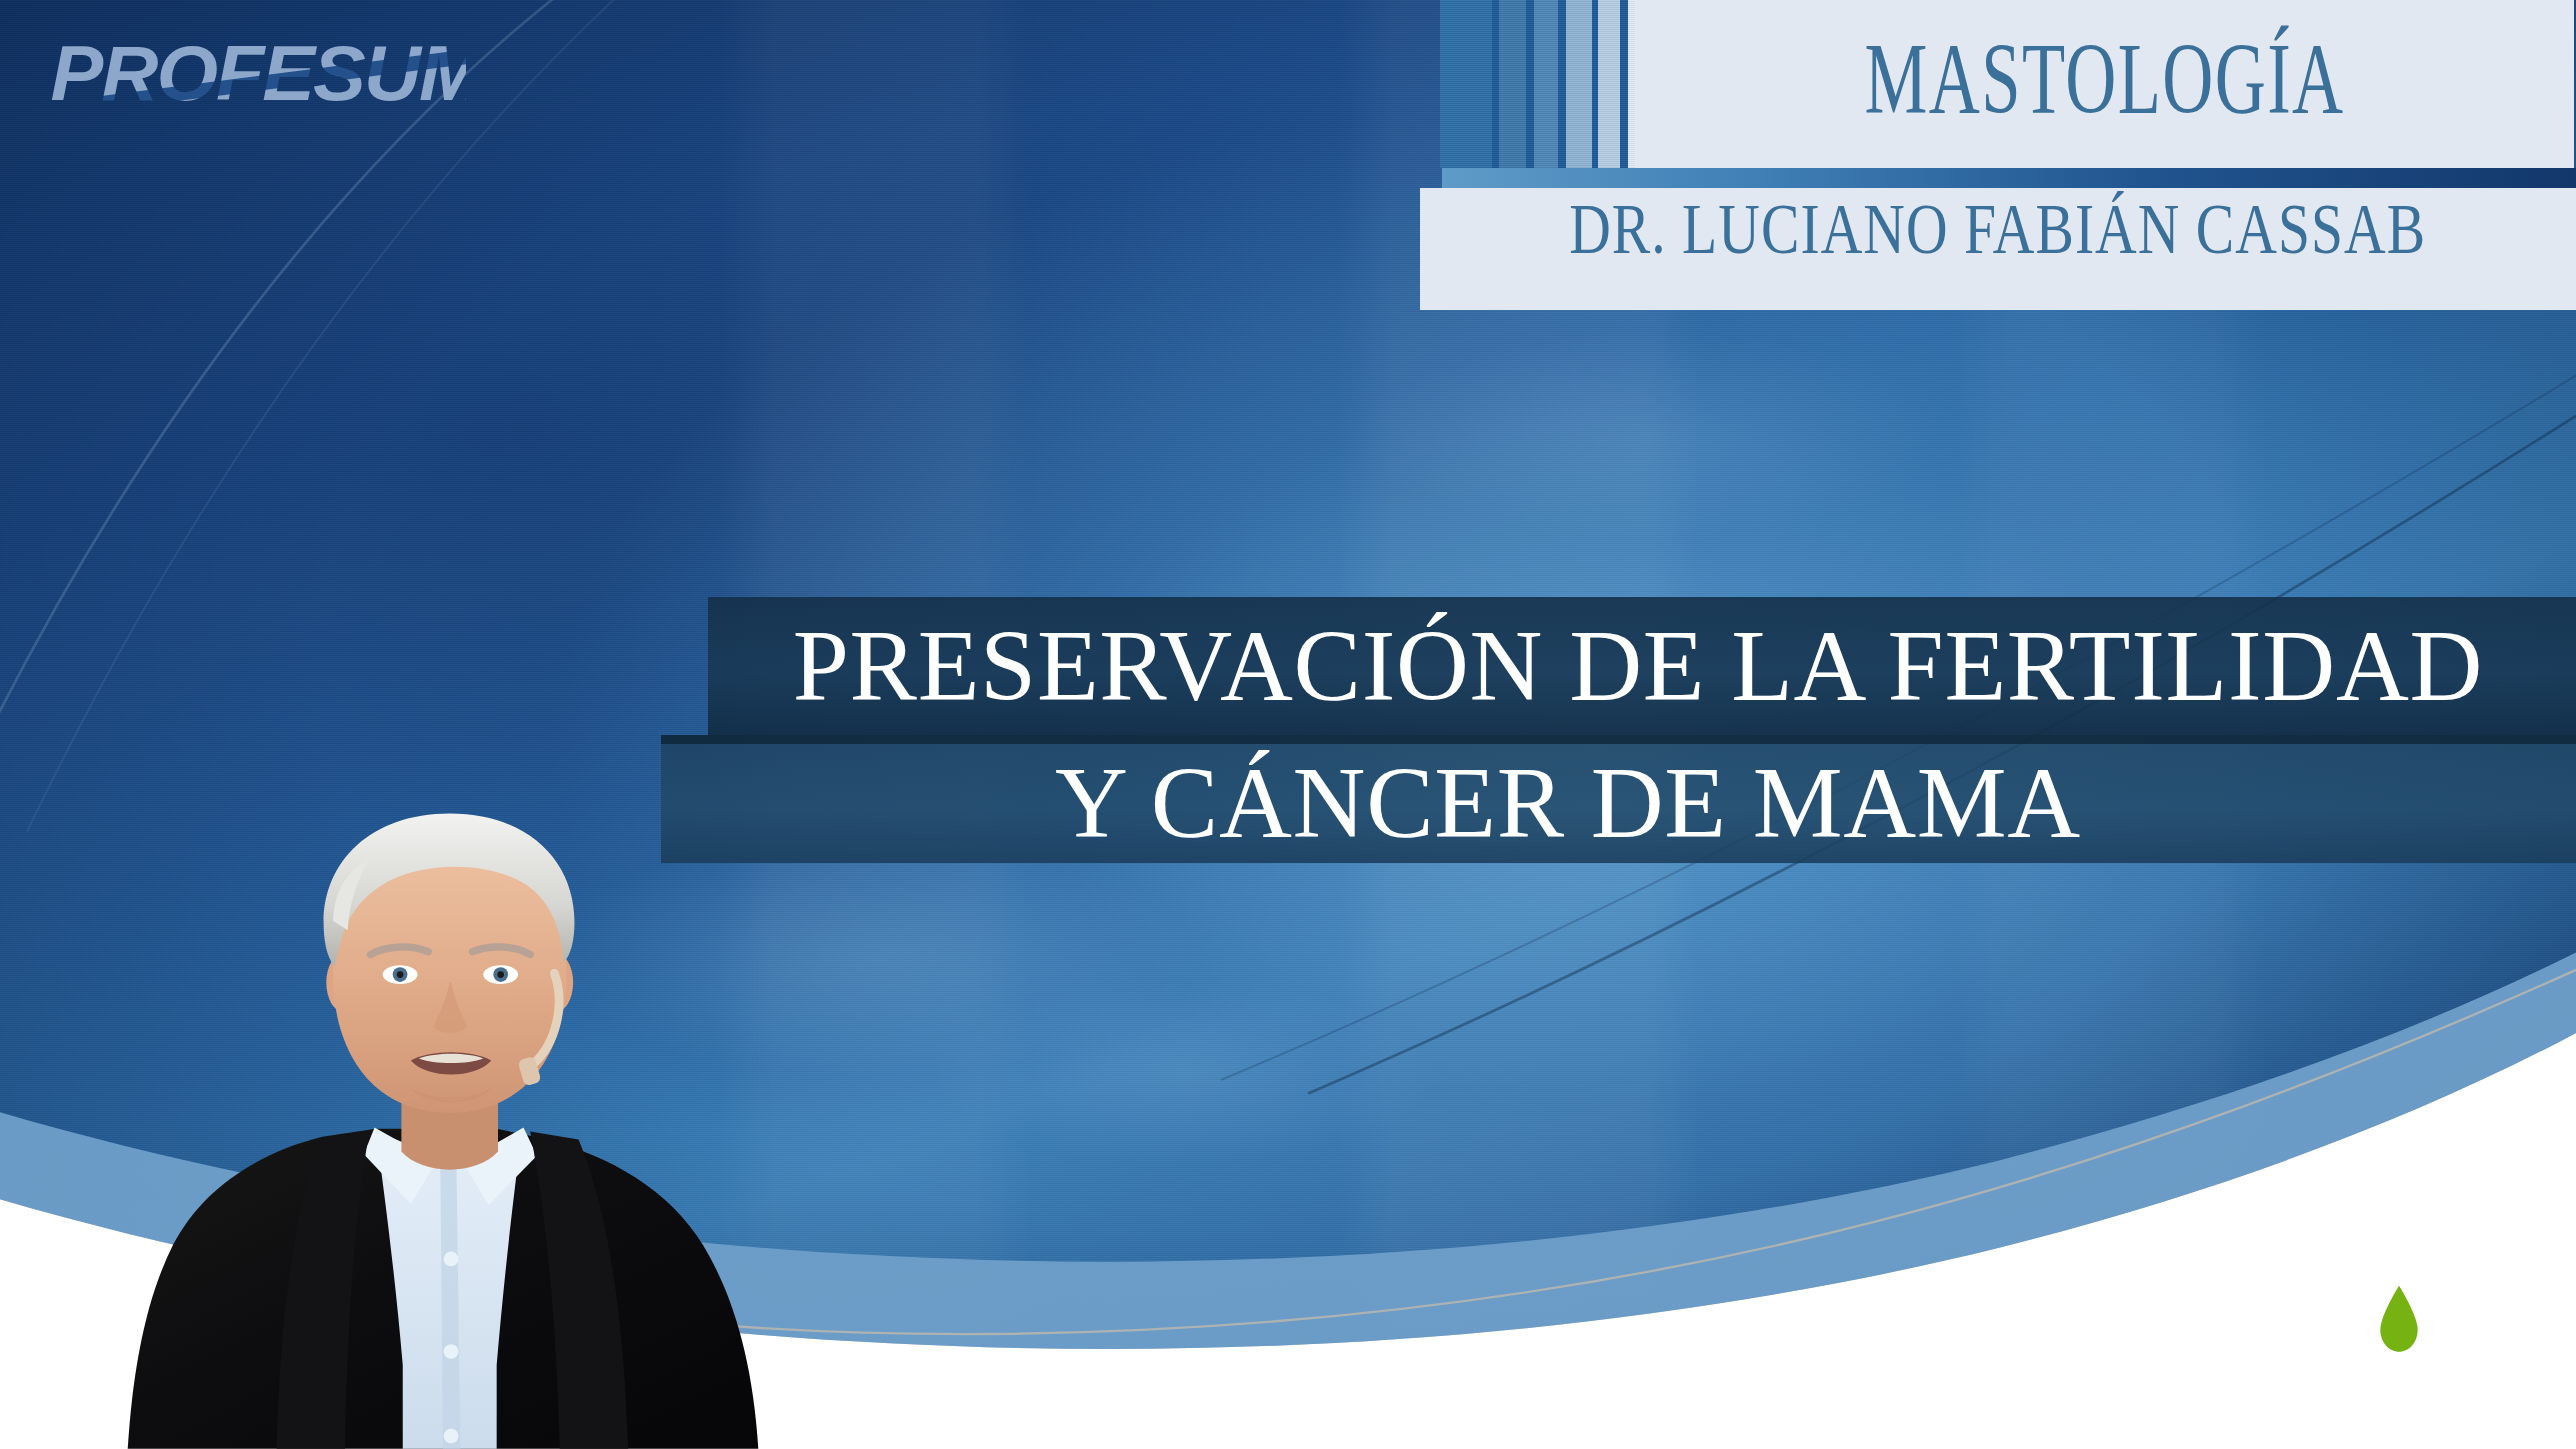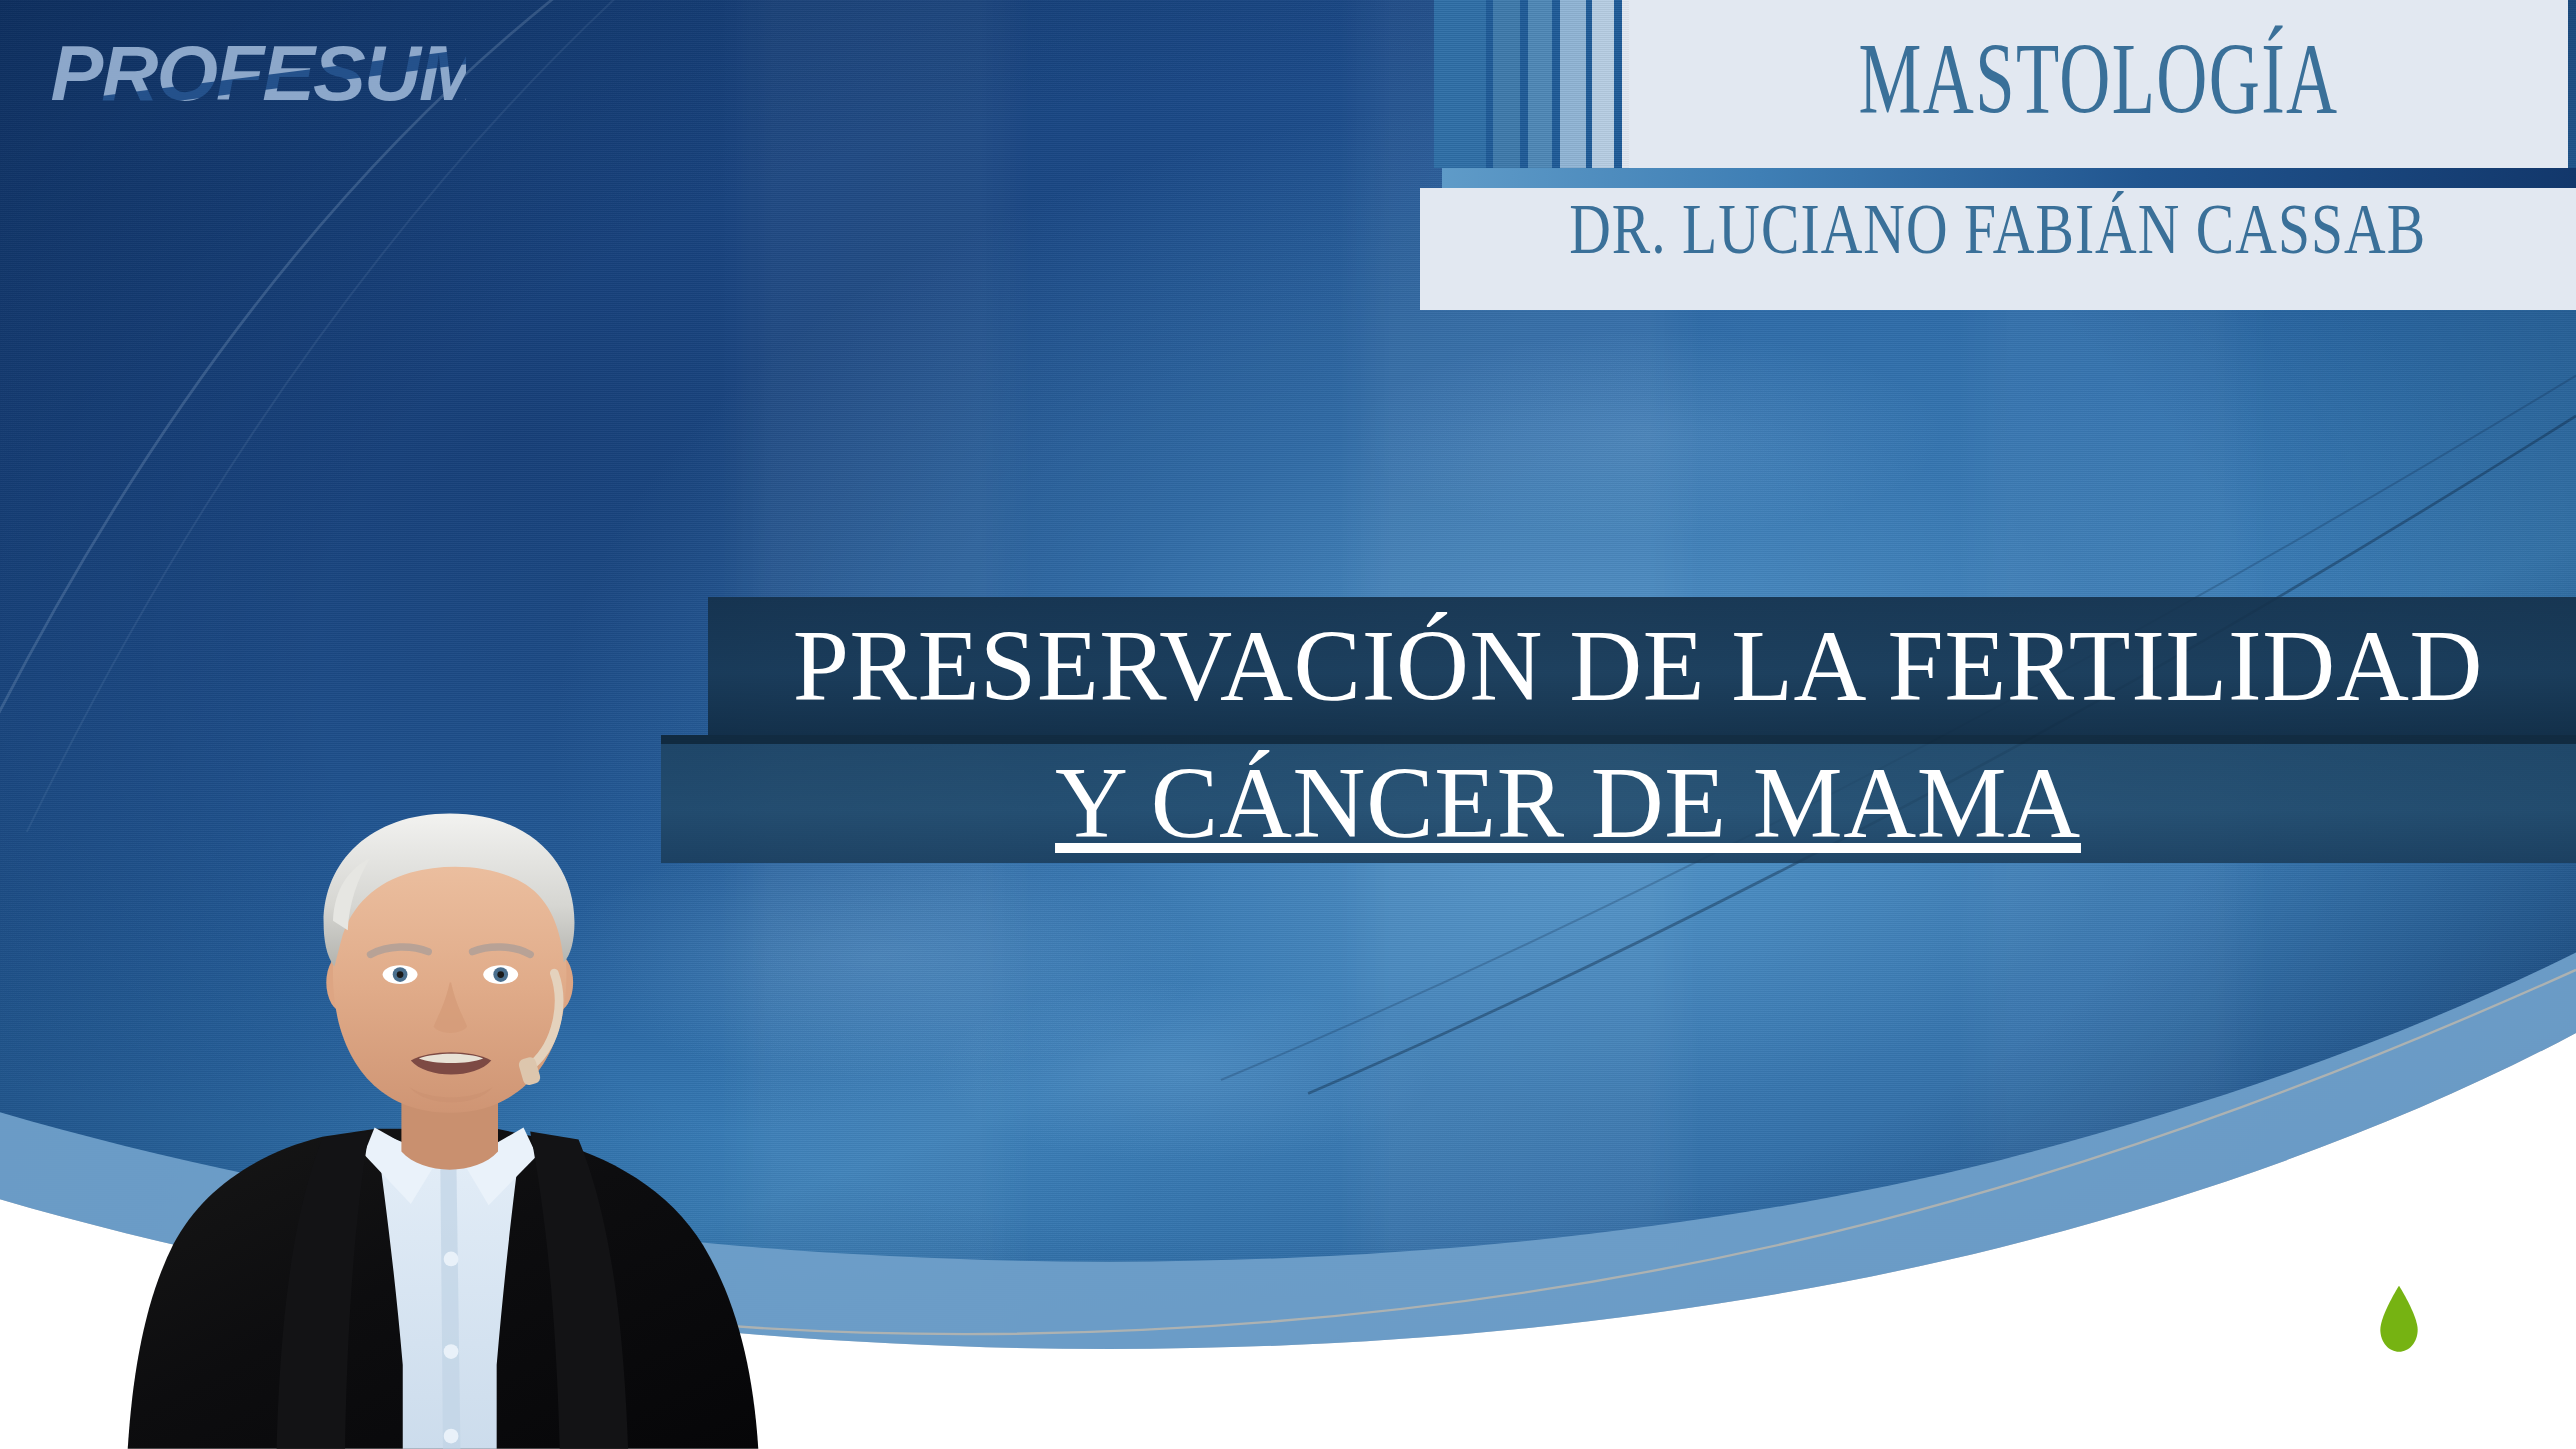--- a/index.html
+++ b/index.html
@@ -54,21 +54,21 @@
   .bg-svg{position:absolute;inset:0;}
 
   
   .logo{
     position:absolute;left:50px;top:30px;
     width:416px;height:87px;
   }
 
   
   .header-wrap{
-    position:absolute; right:8px; top:0; width:1134px; height:168px;
+    position:absolute; right:2px; top:0; width:1134px; height:168px;
   }
   .header-stripes{
     position:absolute;left:0;top:0;width:195px;height:168px;
     background:
       linear-gradient(90deg,
         #2d6ea6 0px,#2d6ea6 52px,
         #1d5a97 52px,#1d5a97 59px,
         #3d79ab 59px,#3d79ab 86px,
         #1d5a97 86px,#1d5a97 94px,
         #4d87b6 94px,#4d87b6 118px,
@@ -149,21 +149,21 @@
   .title-line{
     color:#ffffff;
     font-family:"Liberation Serif", serif;
     font-weight:400;
     white-space:nowrap;
     width:100%;
     text-align:center;
     line-height:1;
   }
   .title-line-1{font-size:101px;letter-spacing:0.7px;padding-right:8px;}
-  .title-line-2{font-size:101px;letter-spacing:0.7px;padding-right:101px;text-decoration:underline;}
+  .title-line-2{font-size:101px;letter-spacing:0.7px;padding-right:101px;}
 
   
   .wave{position:absolute;left:0;bottom:0;width:2576px;height:510px;}
 
   
   .drop{
     position:absolute;left:2375px;top:1284px;width:48px;height:70px;
   }
 
   

